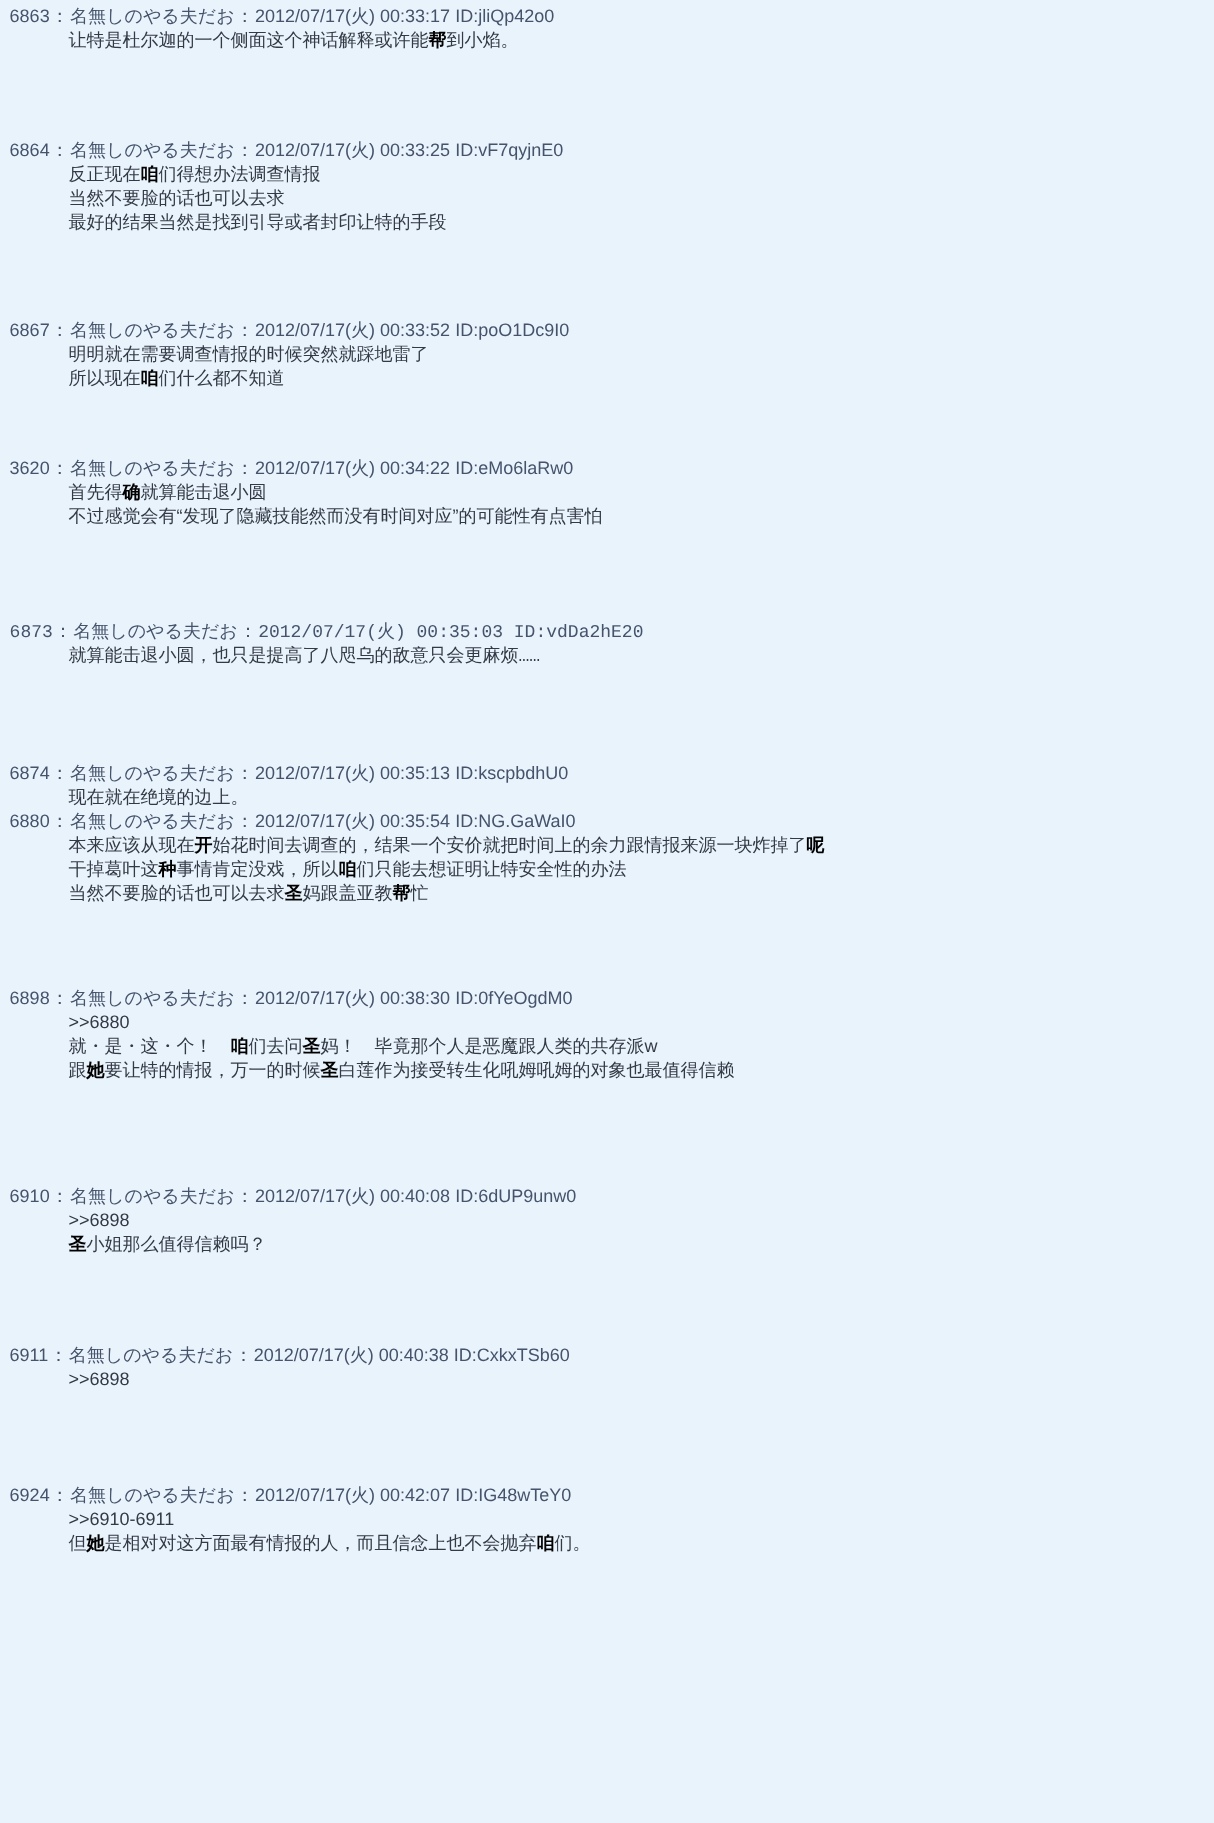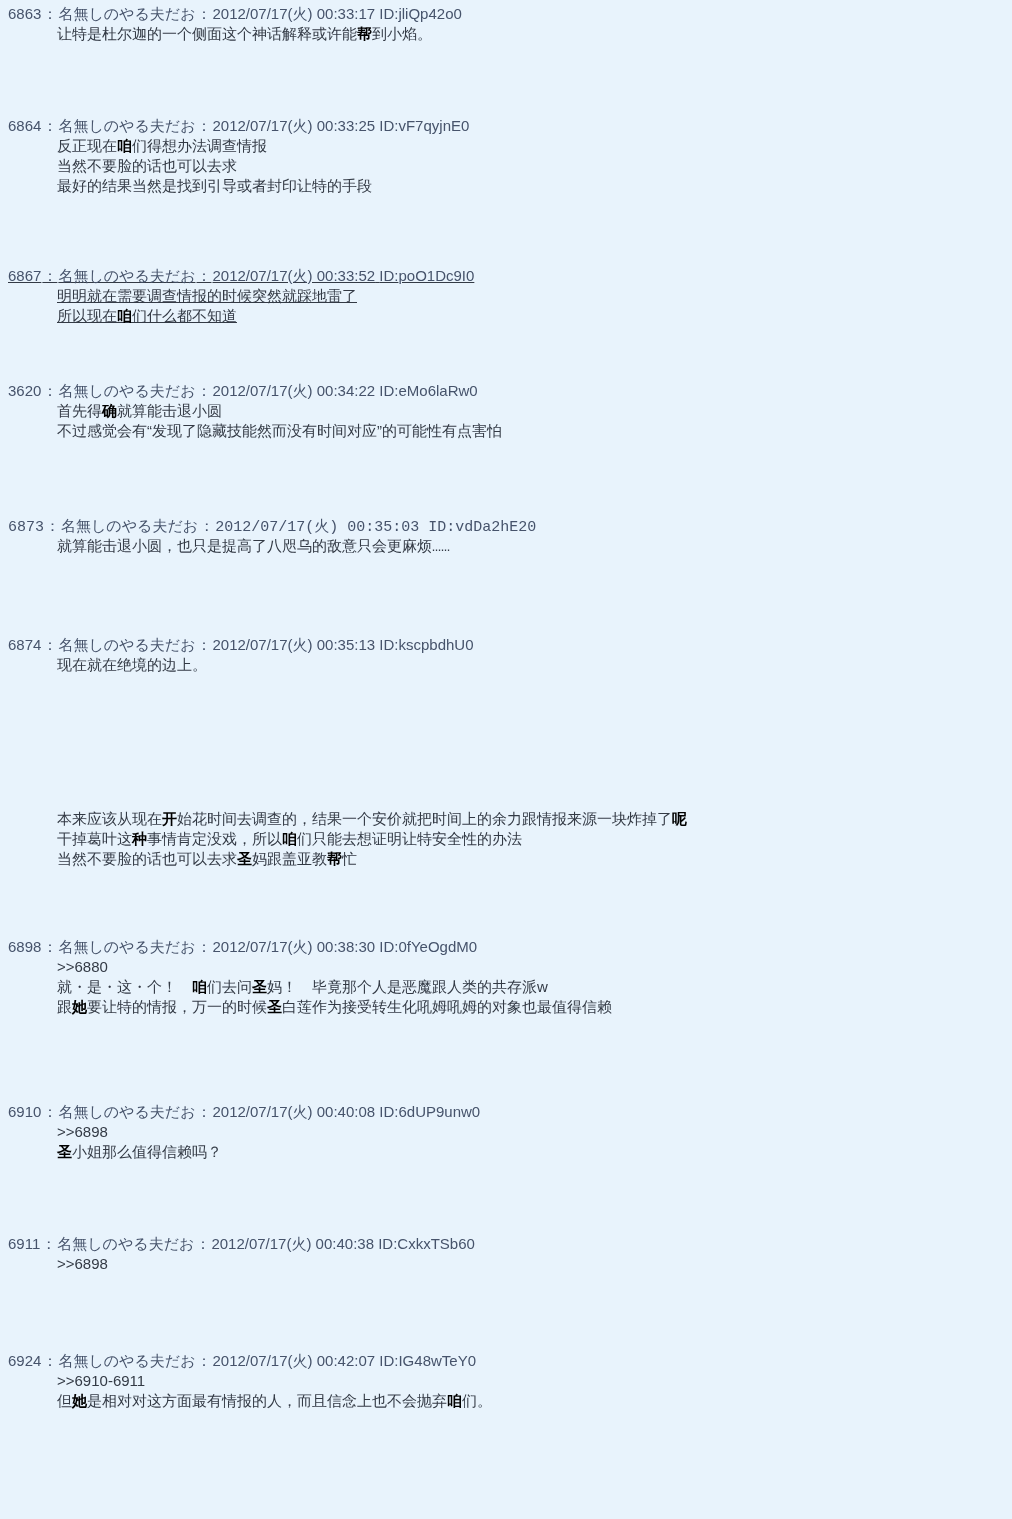--- a/index.html
+++ b/index.html
@@ -14,24 +14,24 @@
   #thread{padding:4px 8px 0 8px;}
   .post-header{color:#46536b;white-space:nowrap;}
   .post-header .sep{padding:0 1px;}
   .post-id-prefix,.post-id{color:#46536b;}
   .post-body{margin-left:49px;}
   .line{white-space:pre-wrap;}
   .bd{font-weight:700;color:#000;}
   
   #thread .post:nth-child(1){margin-bottom:72px;}
   #thread .post:nth-child(2){margin-bottom:70px;}
-  #thread .post:nth-child(3){margin-bottom:55px;text-decoration:underline;}
+  #thread .post:nth-child(3){margin-bottom:55px;}
   #thread .post:nth-child(4){margin-bottom:77px;}
   #thread .post:nth-child(5){margin-bottom:77px;font-family:Liberation Mono, monospace;}
-  #thread .post:nth-child(6){margin-bottom:134px;}
+  #thread .post:nth-child(6){}
   #thread .post:nth-child(7){margin-bottom:68px;}
   #thread .post:nth-child(8){margin-bottom:85px;}
   #thread .post:nth-child(9){margin-bottom:72px;}
   #thread .post:nth-child(10){margin-bottom:77px;}
   #thread .post:nth-child(11){margin-bottom:40px;}
 </style>
 </head>
 <body style="background: rgb(232, 243, 252);">
 
 <div id="thread">
@@ -75,20 +75,21 @@
   </div>
 
   <div class="post">
     <div class="post-header"><span class="post-number">6874</span><span class="sep">：</span><span class="post-author">名無しのやる夫だお</span><span class="sep">：</span><span class="post-datetime">2012/07/17(火) 00:35:13</span><span> </span><span class="post-id-prefix">ID:</span><span class="post-id">kscpbdhU0</span></div>
     <div class="post-body">
         <div class="line"><span>现在就在绝境的边上。</span></div>
       </div>
   </div>
 
   <div class="post">
+    <div class="post-header"><span class="post-number">6880</span><span class="sep">：</span><span class="post-author">名無しのやる夫だお</span><span class="sep">：</span><span class="post-datetime">2012/07/17(火) 00:35:54</span><span> </span><span class="post-id-prefix">ID:</span><span class="post-id">NG.GaWaI0</span></div>
     <div class="post-body">
         <div class="line"><span>本来应该从现在</span><span class="bd">开</span><span>始花时间去调查的，结果一个安价就把时间上的余力跟情报来源一块炸掉了</span><span class="bd">呢</span></div>
         <div class="line"><span>干掉葛叶这</span><span class="bd">种</span><span>事情肯定没戏，所以</span><span class="bd">咱</span><span>们只能去想证明让特安全性的办法</span></div>
         <div class="line"><span>当然不要脸的话也可以去求</span><span class="bd">圣</span><span>妈跟盖亚教</span><span class="bd">帮</span><span>忙</span></div>
       </div>
   </div>
 
   <div class="post">
     <div class="post-header"><span class="post-number">6898</span><span class="sep">：</span><span class="post-author">名無しのやる夫だお</span><span class="sep">：</span><span class="post-datetime">2012/07/17(火) 00:38:30</span><span> </span><span class="post-id-prefix">ID:</span><span class="post-id">0fYeOgdM0</span></div>
     <div class="post-body">

